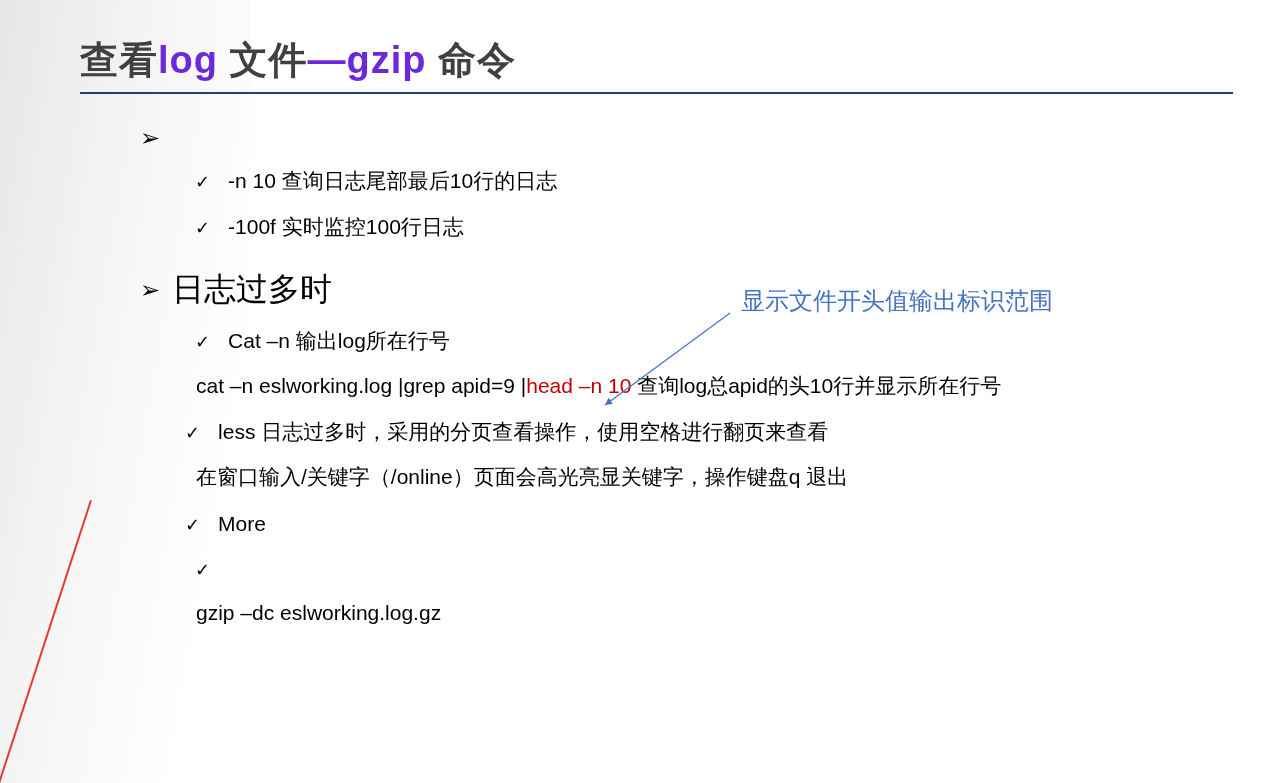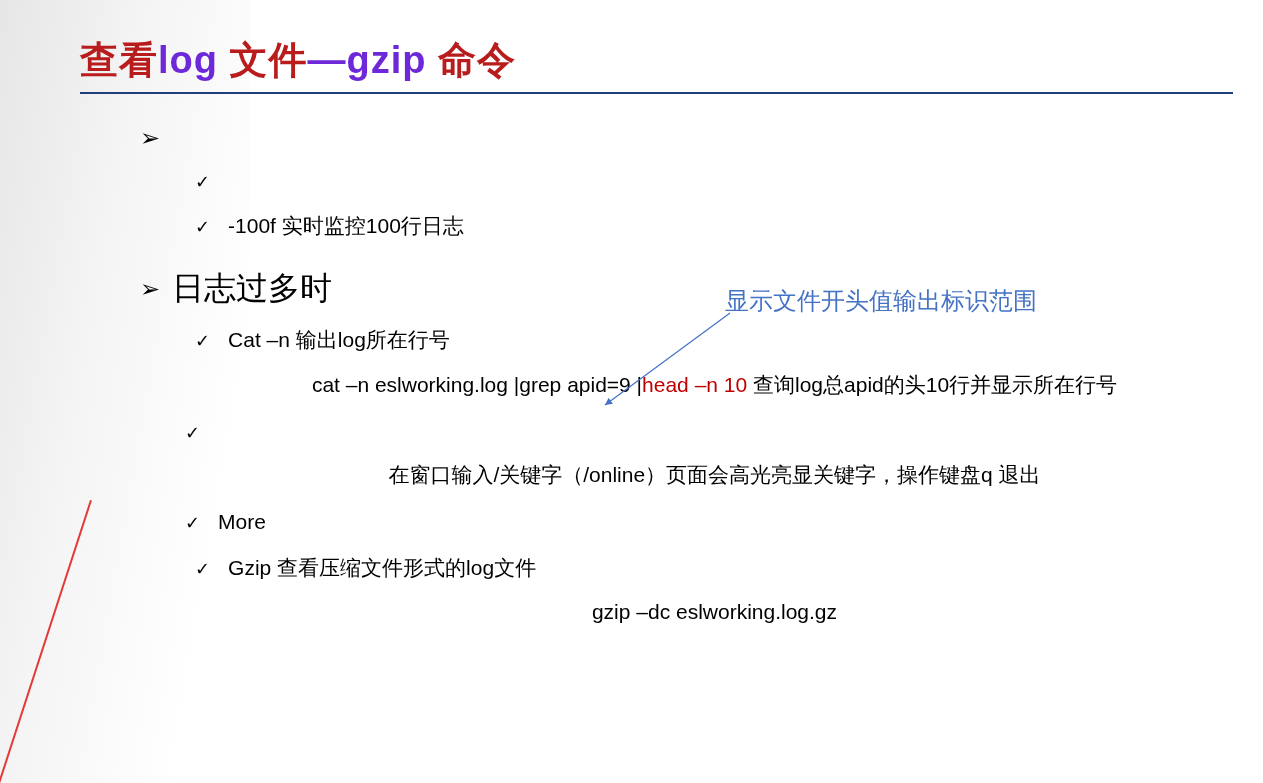--- a/index.html
+++ b/index.html
@@ -52,21 +52,21 @@
     border-bottom: 2px solid #1f3f7a;
     padding-bottom: 6px;
     margin-bottom: 30px;
     margin-left: 0;
   }
   .title {
     font-size: 38px;
     font-weight: bold;
     letter-spacing: 1px;
   }
-  .t-red { color: #b91c1c; }
+  .t-red { color: #404040; }
   .t-blue { color: #6d28d9; }
   .section {
     margin-left: 60px;
     margin-top: 20px;
   }
   .arrow-bullet {
     font-size: 32px;
     color: #000;
     display: flex;
     align-items: center;
@@ -93,29 +93,28 @@
     color: #000;
     margin-top: 4px;
     flex-shrink: 0;
   }
   .sub-line {
     margin-left: 56px;
     margin-top: 10px;
     font-size: 21px;
     color: #000;
     line-height: 1.7;
-    text-align: center;
   }
   .red-text { color: #c00000; }
   .annotation {
     position: absolute;
     color: #4472c4;
     font-size: 24px;
     top: 285px;
-    left: 725px;
+    left: 741px;
     z-index: 5;
   }
   .arrow-svg {
     position: absolute;
     top: 305px;
     left: 595px;
     z-index: 4;
   }
 </style>
 </head>
@@ -143,20 +142,21 @@
     </span>
   </div>
 
   <div class="section">
 
     <div class="arrow-bullet">
       <span class="glyph">➢</span>
     </div>
     <div class="check-line">
       <span class="glyph">✓</span>
+      <span>-n 10   查询日志尾部最后10行的日志</span>
     </div>
     <div class="check-line">
       <span class="glyph">✓</span>
       <span>-100f   实时监控100行日志</span>
     </div>
 
     <div class="arrow-bullet">
       <span class="glyph">➢</span>
       <span>日志过多时</span>
     </div>
@@ -164,28 +164,28 @@
     <div class="check-line">
       <span class="glyph">✓</span>
       <span>Cat –n  输出log所在行号</span>
     </div>
     <div class="sub-line">
       <span>cat –n eslworking.log |grep apid=9 |</span><span class="red-text">head –n 10</span><span> 查询log总apid的头10行并显示所在行号</span>
     </div>
 
     <div class="check-line" style="margin-left:45px">
       <span class="glyph">✓</span>
+      <span>less 日志过多时，采用的分页查看操作，使用空格进行翻页来查看</span>
     </div>
     <div class="sub-line">在窗口输入/关键字（/online）页面会高光亮显关键字，操作键盘q 退出</div>
 
     <div class="check-line" style="margin-left:45px">
       <span class="glyph">✓</span>
       <span>More</span>
     </div>
 
     <div class="check-line">
       <span class="glyph">✓</span>
-      <span>Gzip 查看压缩文件形式的log文件</span>
     </div>
     <div class="sub-line">gzip –dc eslworking.log.gz</div>
 
   </div>
 </div>
 
 </body></html>

